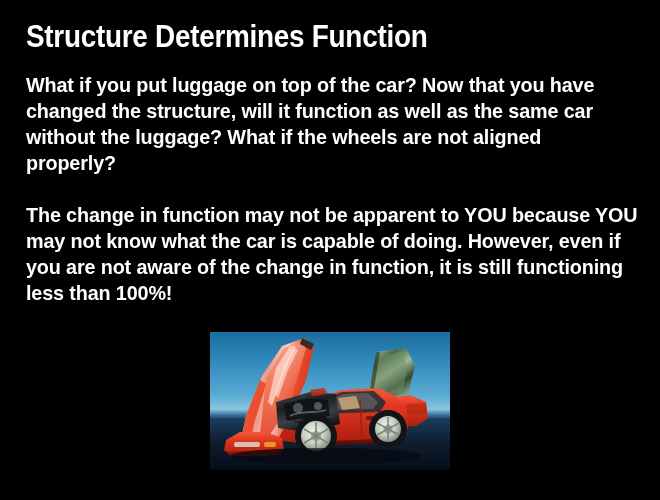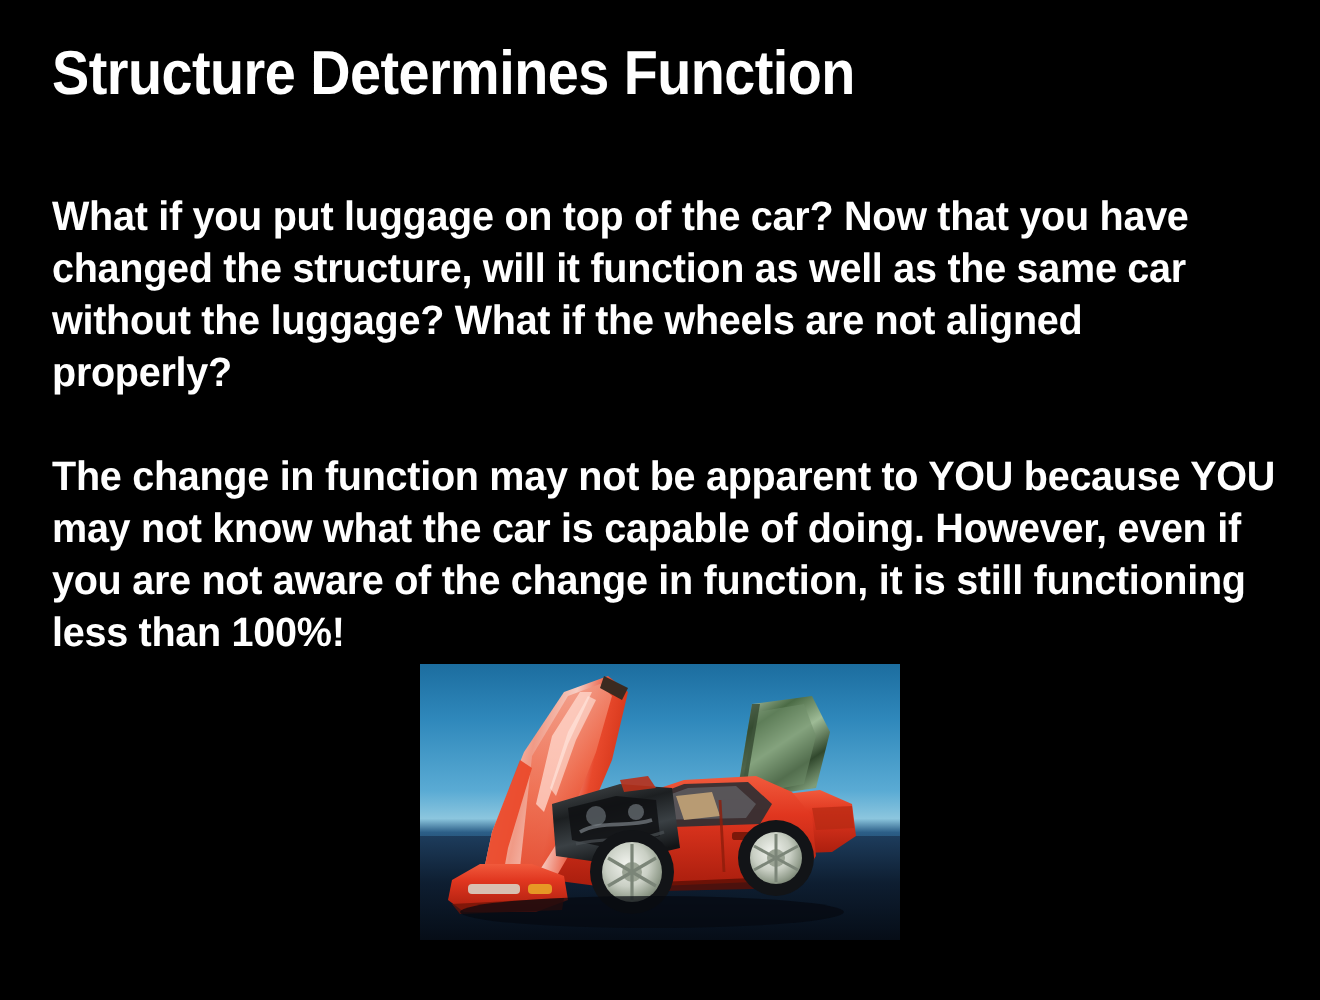--- a/index.html
+++ b/index.html
@@ -29,21 +29,20 @@
     letter-spacing: -0.3px;
     transform: scaleX(0.90);
     transform-origin: left top;
     white-space: nowrap;
   }
   .body-block {
     position: absolute;
     left: 26px;
     top: 72px;
     width: 624px;
-    margin-top: 24px;
   }
   .para {
     color: #ffffff;
     font-family: "Liberation Sans", sans-serif;
     font-weight: bold;
     font-size: 20.5px;
     line-height: 26px;
     letter-spacing: -0.15px;
     transform: scaleX(0.965);
     transform-origin: left top;

